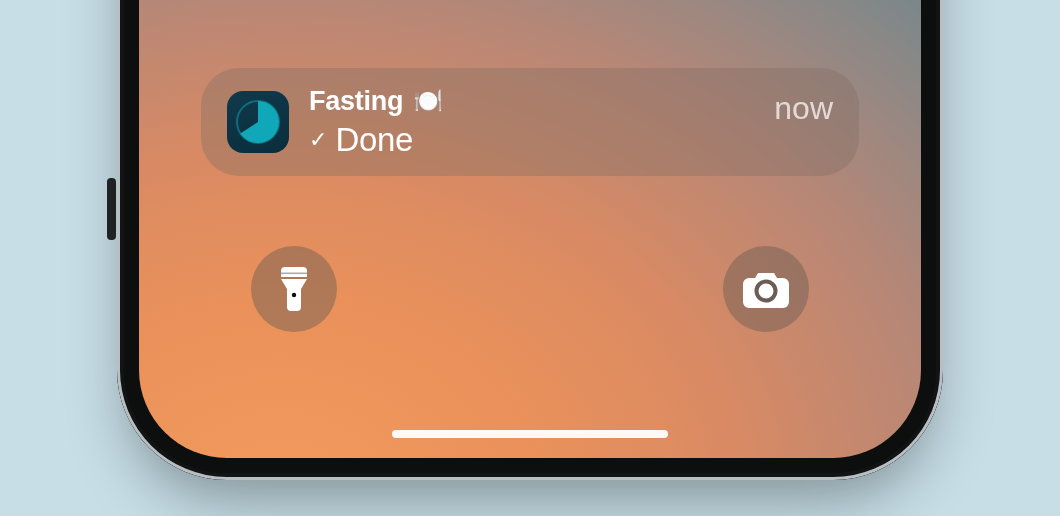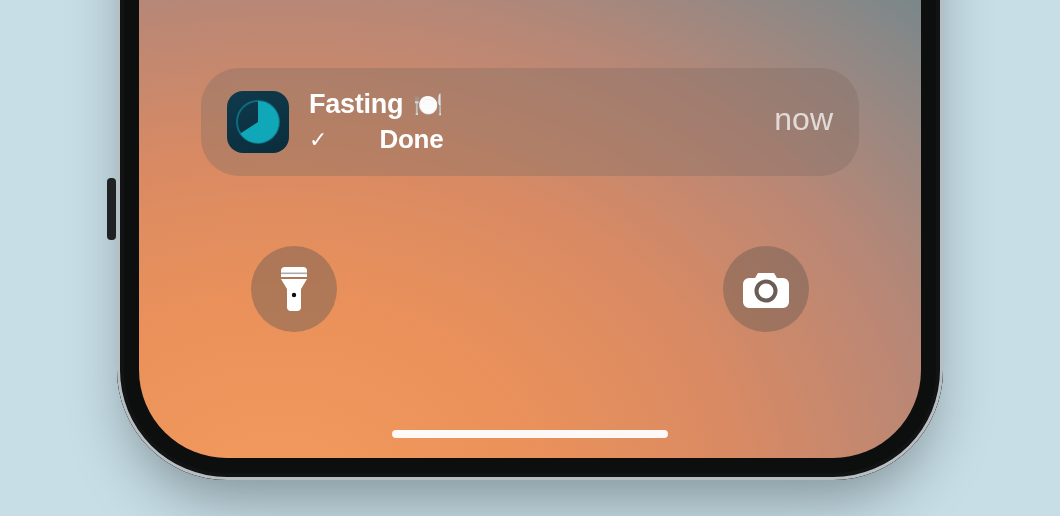--- a/index.html
+++ b/index.html
@@ -50,21 +50,21 @@
       position: absolute;
       top: 346px;
       left: 62px;
       right: 62px;
       height: 108px;
       border-radius: 38px;
       background: rgba(130, 110, 100, 0.38);
       backdrop-filter: blur(2px);
       display: flex;
       align-items: center;
-      padding: 11px 26px;
+      padding: 0 26px;
       color: #ffffff;
     }
 
     .app-icon {
       width: 62px;
       height: 62px;
       border-radius: 16px;
       background: linear-gradient(160deg, #0f3a4c 0%, #0a2d3c 100%);
       display: flex;
       align-items: center;
@@ -76,21 +76,21 @@
     .notification-text {
       margin-left: 20px;
       flex: 1 1 auto;
       min-width: 0;
     }
     .notification-title-row { display: flex; align-items: center; gap: 10px; }
     .notification-title { font-size: 27px; font-weight: 600; letter-spacing: -.01em; }
     .emoji-plate { font-size: 24px; line-height: 1; filter: saturate(.75) brightness(1.02); }
     .notification-body-row { display: flex; align-items: center; gap: 8px; margin-top: 4px; }
     .check-icon { font-size: 22px; line-height: 1; }
-    .notification-body { font-size: 26px; font-weight: 700; letter-spacing: -.01em; margin-left: 44px; }
+    .notification-body { font-size: 33px; font-weight: 400; letter-spacing: -.01em; }
     .notification-time {
       align-self: flex-start;
       margin-top: 22px;
       font-size: 32px;
       font-weight: 400;
       color: rgba(255,255,255,0.72);
     }
 
     .quick-action {
       position: absolute;

